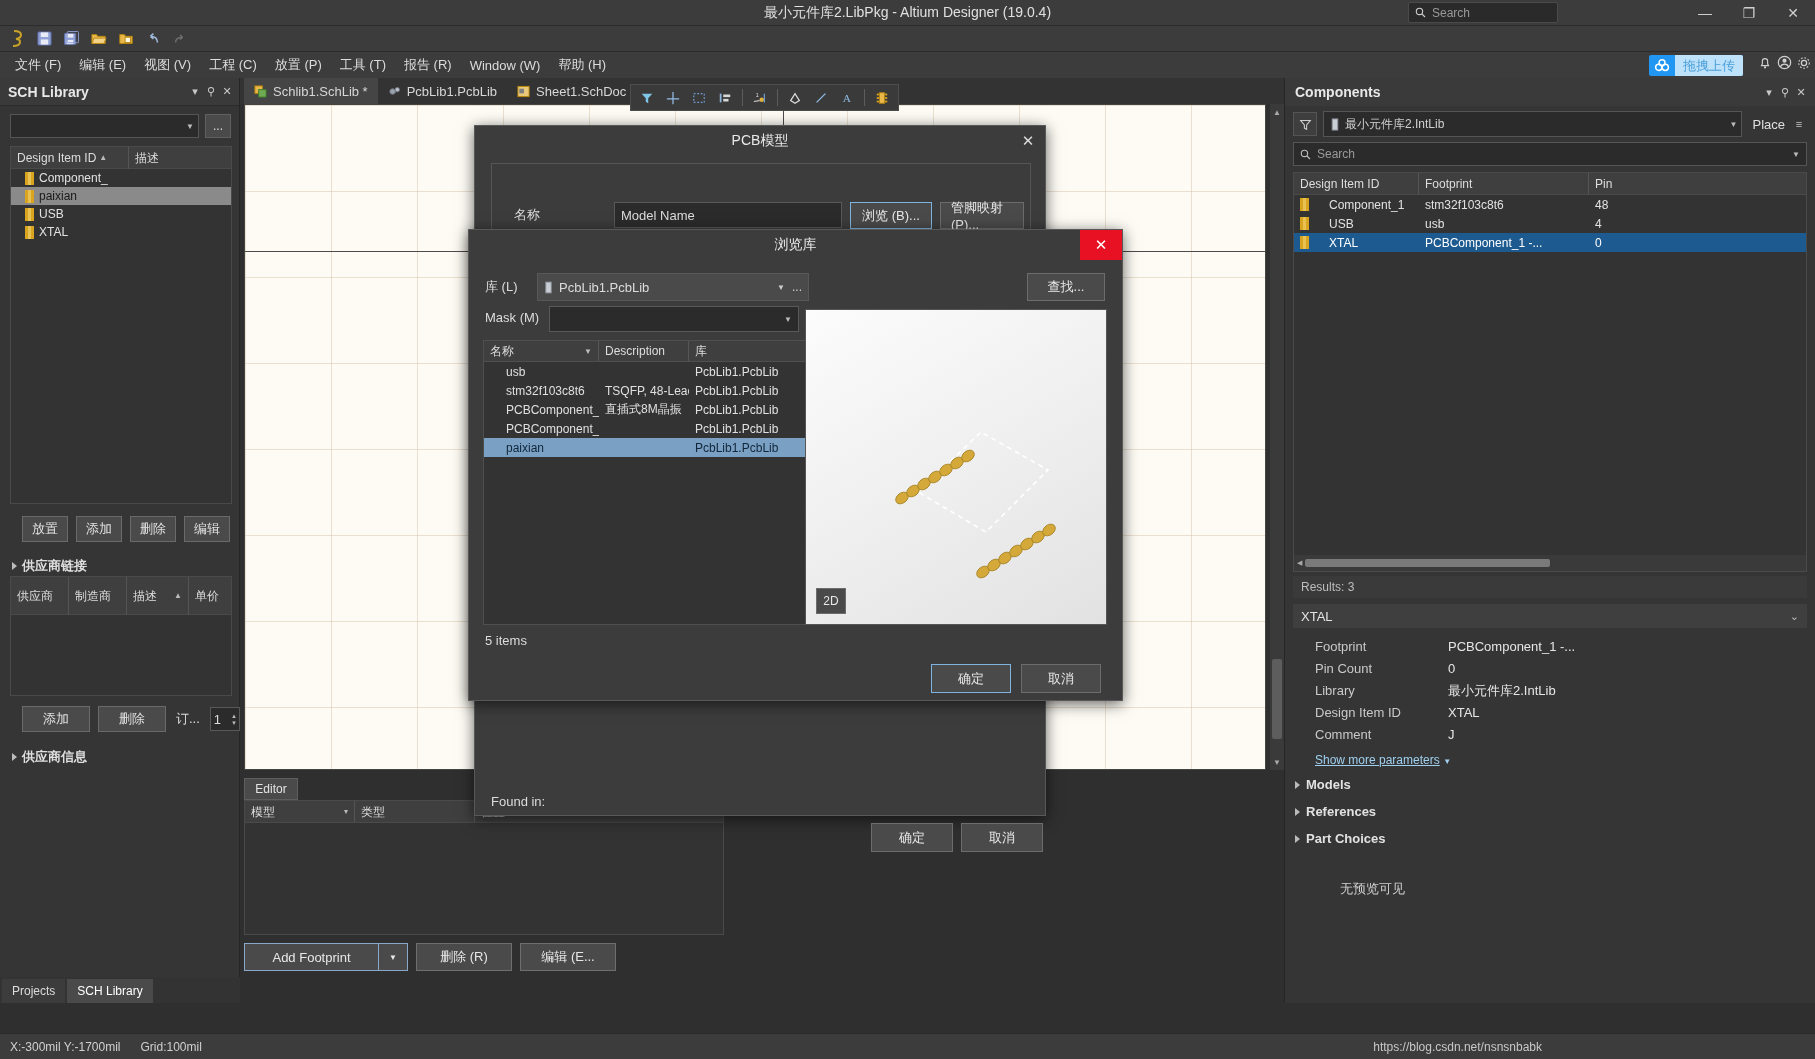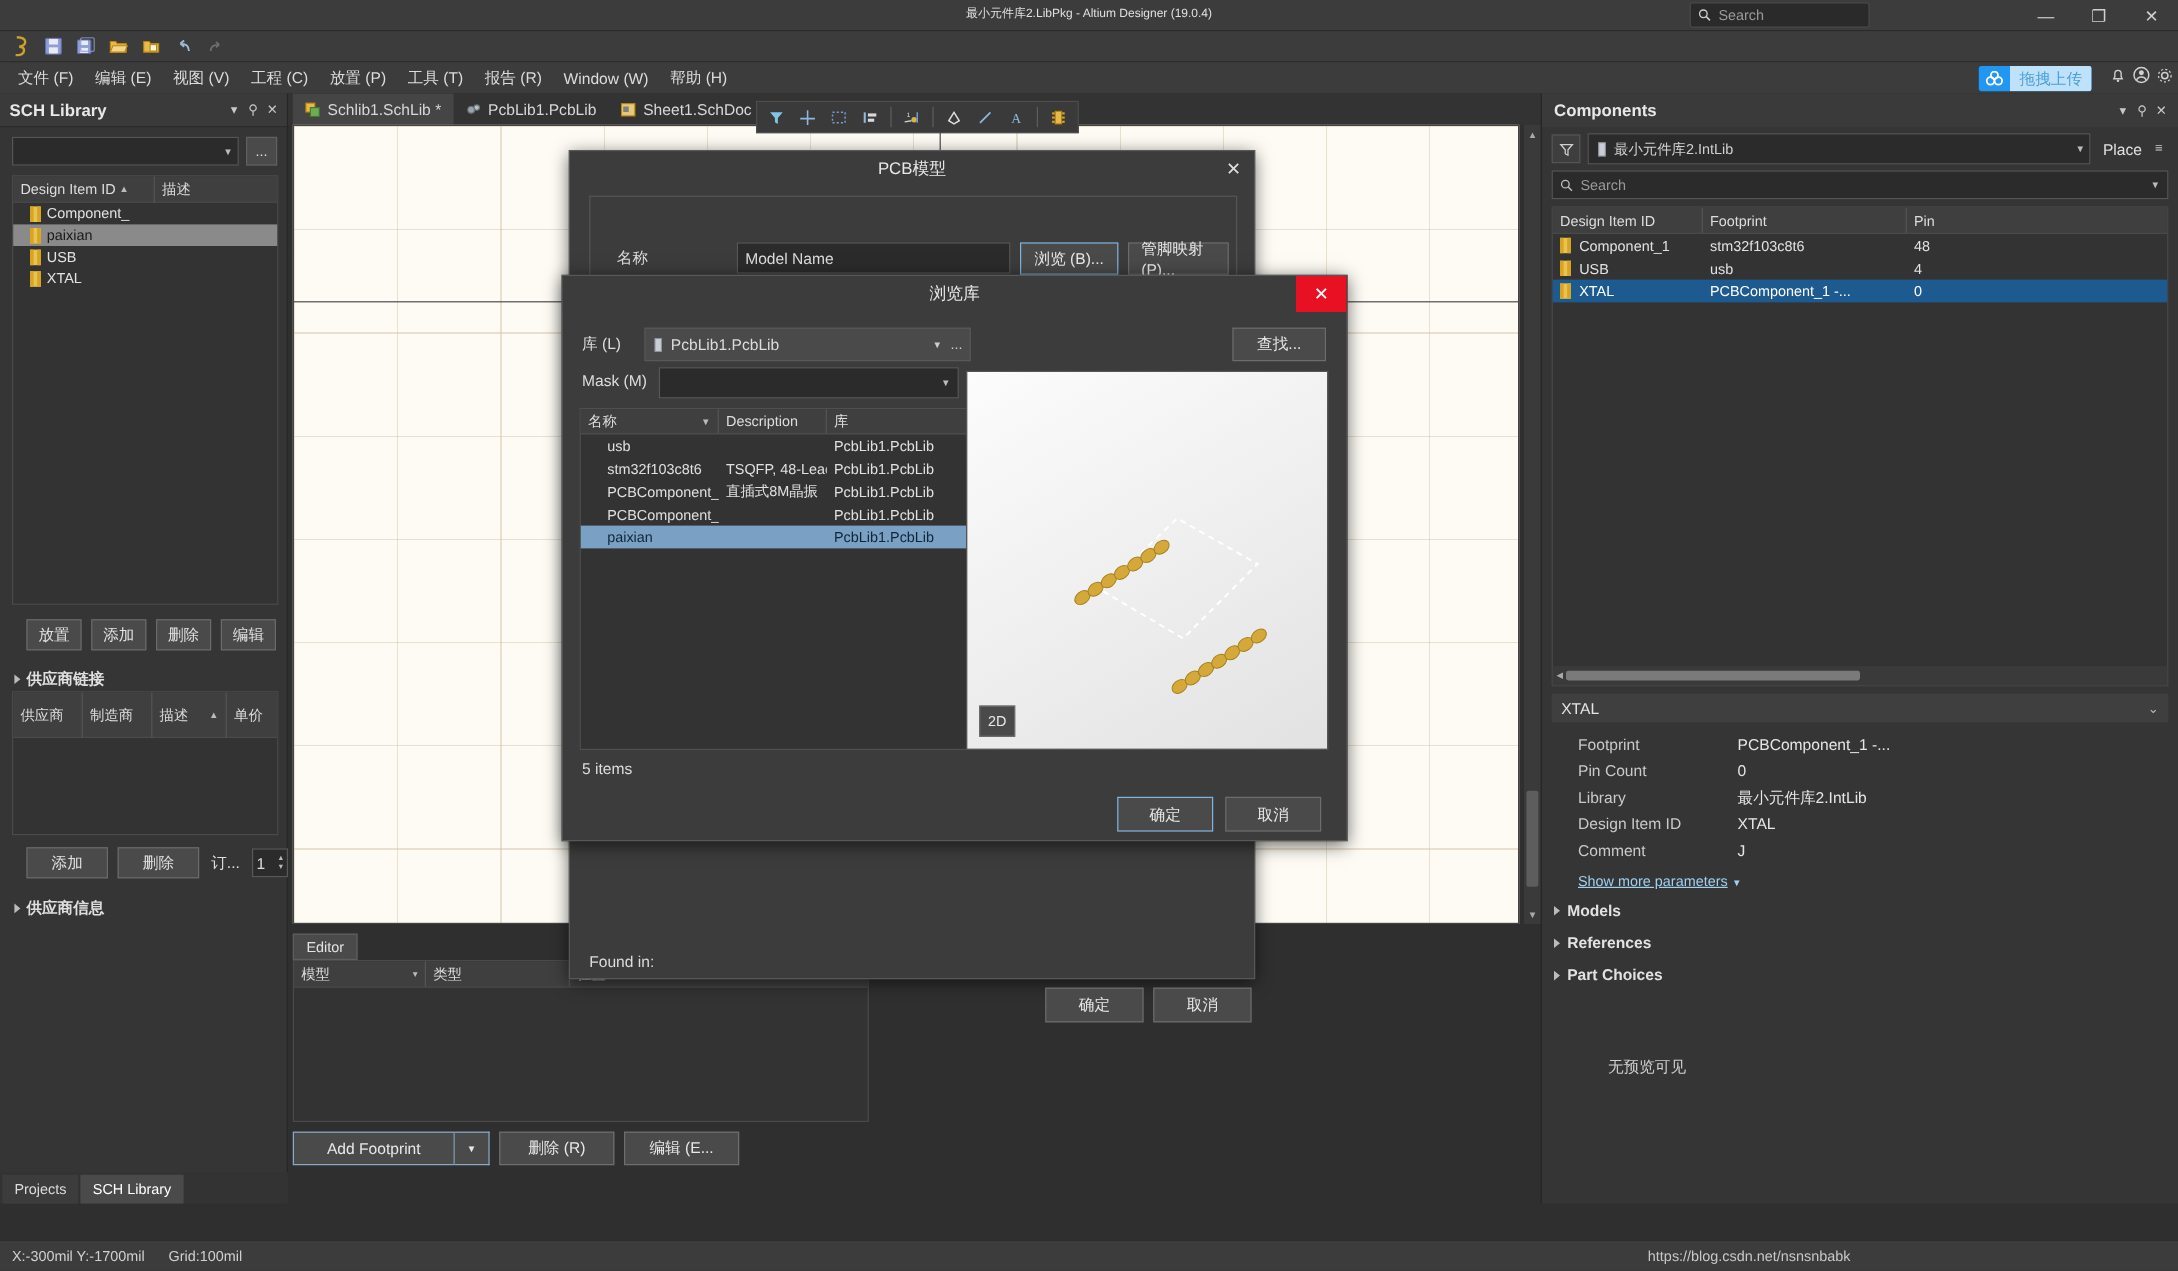--- a/index.html
+++ b/index.html
@@ -14,21 +14,21 @@
   }
   #app { position: relative; width: 1815px; height: 1059px; }
 
   
   .titlebar {
     position: absolute; left:0; top:0; width:1815px; height:26px;
     background:#3c3c3c; border-bottom:1px solid #2b2b2b;
   }
   .title-text {
     position:absolute; left:0; right:0; top:4px; text-align:center;
-    font-size:10px; color:#e0e0e0;
+    font-size:14px; color:#e0e0e0;
   }
   .titlebar-search {
     position:absolute; right:257px; top:2px; width:150px; height:21px;
     background:#2a2a2a; border:1px solid #4a4a4a; border-radius:2px;
     display:flex; align-items:center; padding-left:6px; gap:6px;
     font-size:12px; color:#9a9a9a;
   }
   .win-btn {
     position:absolute; top:0; width:44px; height:26px;
     display:flex; align-items:center; justify-content:center;
@@ -186,21 +186,21 @@
   }
   .search-row {
     margin:0 8px; height:24px; background:#2b2b2b; border:1px solid #555;
     display:flex; align-items:center; padding:0 6px; gap:6px; color:#9a9a9a; font-size:12px;
   }
   .rtable { margin:6px 8px 0 8px; background:#333; border:1px solid #4a4a4a; }
   .rt-head { height:22px; background:#3f3f3f; display:flex; font-size:12px; color:#ddd; border-bottom:1px solid #4a4a4a;}
   .rt-head .col { padding:0 6px; line-height:22px; border-right:1px solid #555; }
   .rt-row { height:19px; display:flex; font-size:12px; color:#e2e2e2; align-items:center; }
   .rt-row.sel { background:#1d5a8f; color:#fff; }
-  .rt-row .cell { padding:0 6px; display:flex; align-items:center; gap:7px; overflow:hidden; white-space:nowrap; }
+  .rt-row .cell { padding:0 6px; display:flex; align-items:center; gap:20px; overflow:hidden; white-space:nowrap; }
   .results-bar { margin:4px 8px 0 8px; height:22px; background:#3a3a3a; display:flex; align-items:center; padding-left:8px; font-size:12px; color:#bdbdbd;}
   .detail-hdr { margin:6px 8px 0 8px; height:24px; background:#3f3f3f; display:flex; align-items:center; padding:0 8px; font-size:13px; color:#e4e4e4;}
   .detail-body { margin:0 8px; padding:8px 0 4px 0; }
   .detail-row { display:flex; font-size:13px; line-height:22px; }
   .detail-row .k { width:155px; padding-left:22px; color:#c9c9c9; }
   .detail-row .v { color:#e6e6e6; }
   .link { color:#9fd0f0; text-decoration:underline; font-size:12px; padding-left:22px; }
   .acc-row { display:flex; align-items:center; gap:6px; font-size:13px; font-weight:bold; color:#e2e2e2; padding:6px 0 6px 10px; }
   .no-preview { position:absolute; left:55px; bottom:105px; font-size:13px; color:#cfcfcf; }
 
@@ -637,20 +637,21 @@
           <div class="cell" style="width:170px">PCBComponent_1 -...</div>
           <div class="cell" style="flex:1">0</div>
         </div>
       </div>
       <div style="height:16px; background:#3a3a3a; display:flex; align-items:center;">
         <span style="font-size:7px;color:#aaa;padding:0 3px">◀</span>
         <div style="height:8px;background:#7a7a7a;border-radius:2px;width:245px"></div>
       </div>
     </div>
 
+    <div class="results-bar">Results: 3</div>
 
     <div class="detail-hdr">
       <span style="flex:1">XTAL</span>
       <span style="font-size:11px;color:#bbb">⌄</span>
     </div>
 
     <div class="detail-body">
       <div class="detail-row">
         <div class="k">Footprint</div>
         <div class="v">PCBComponent_1 -...</div>

